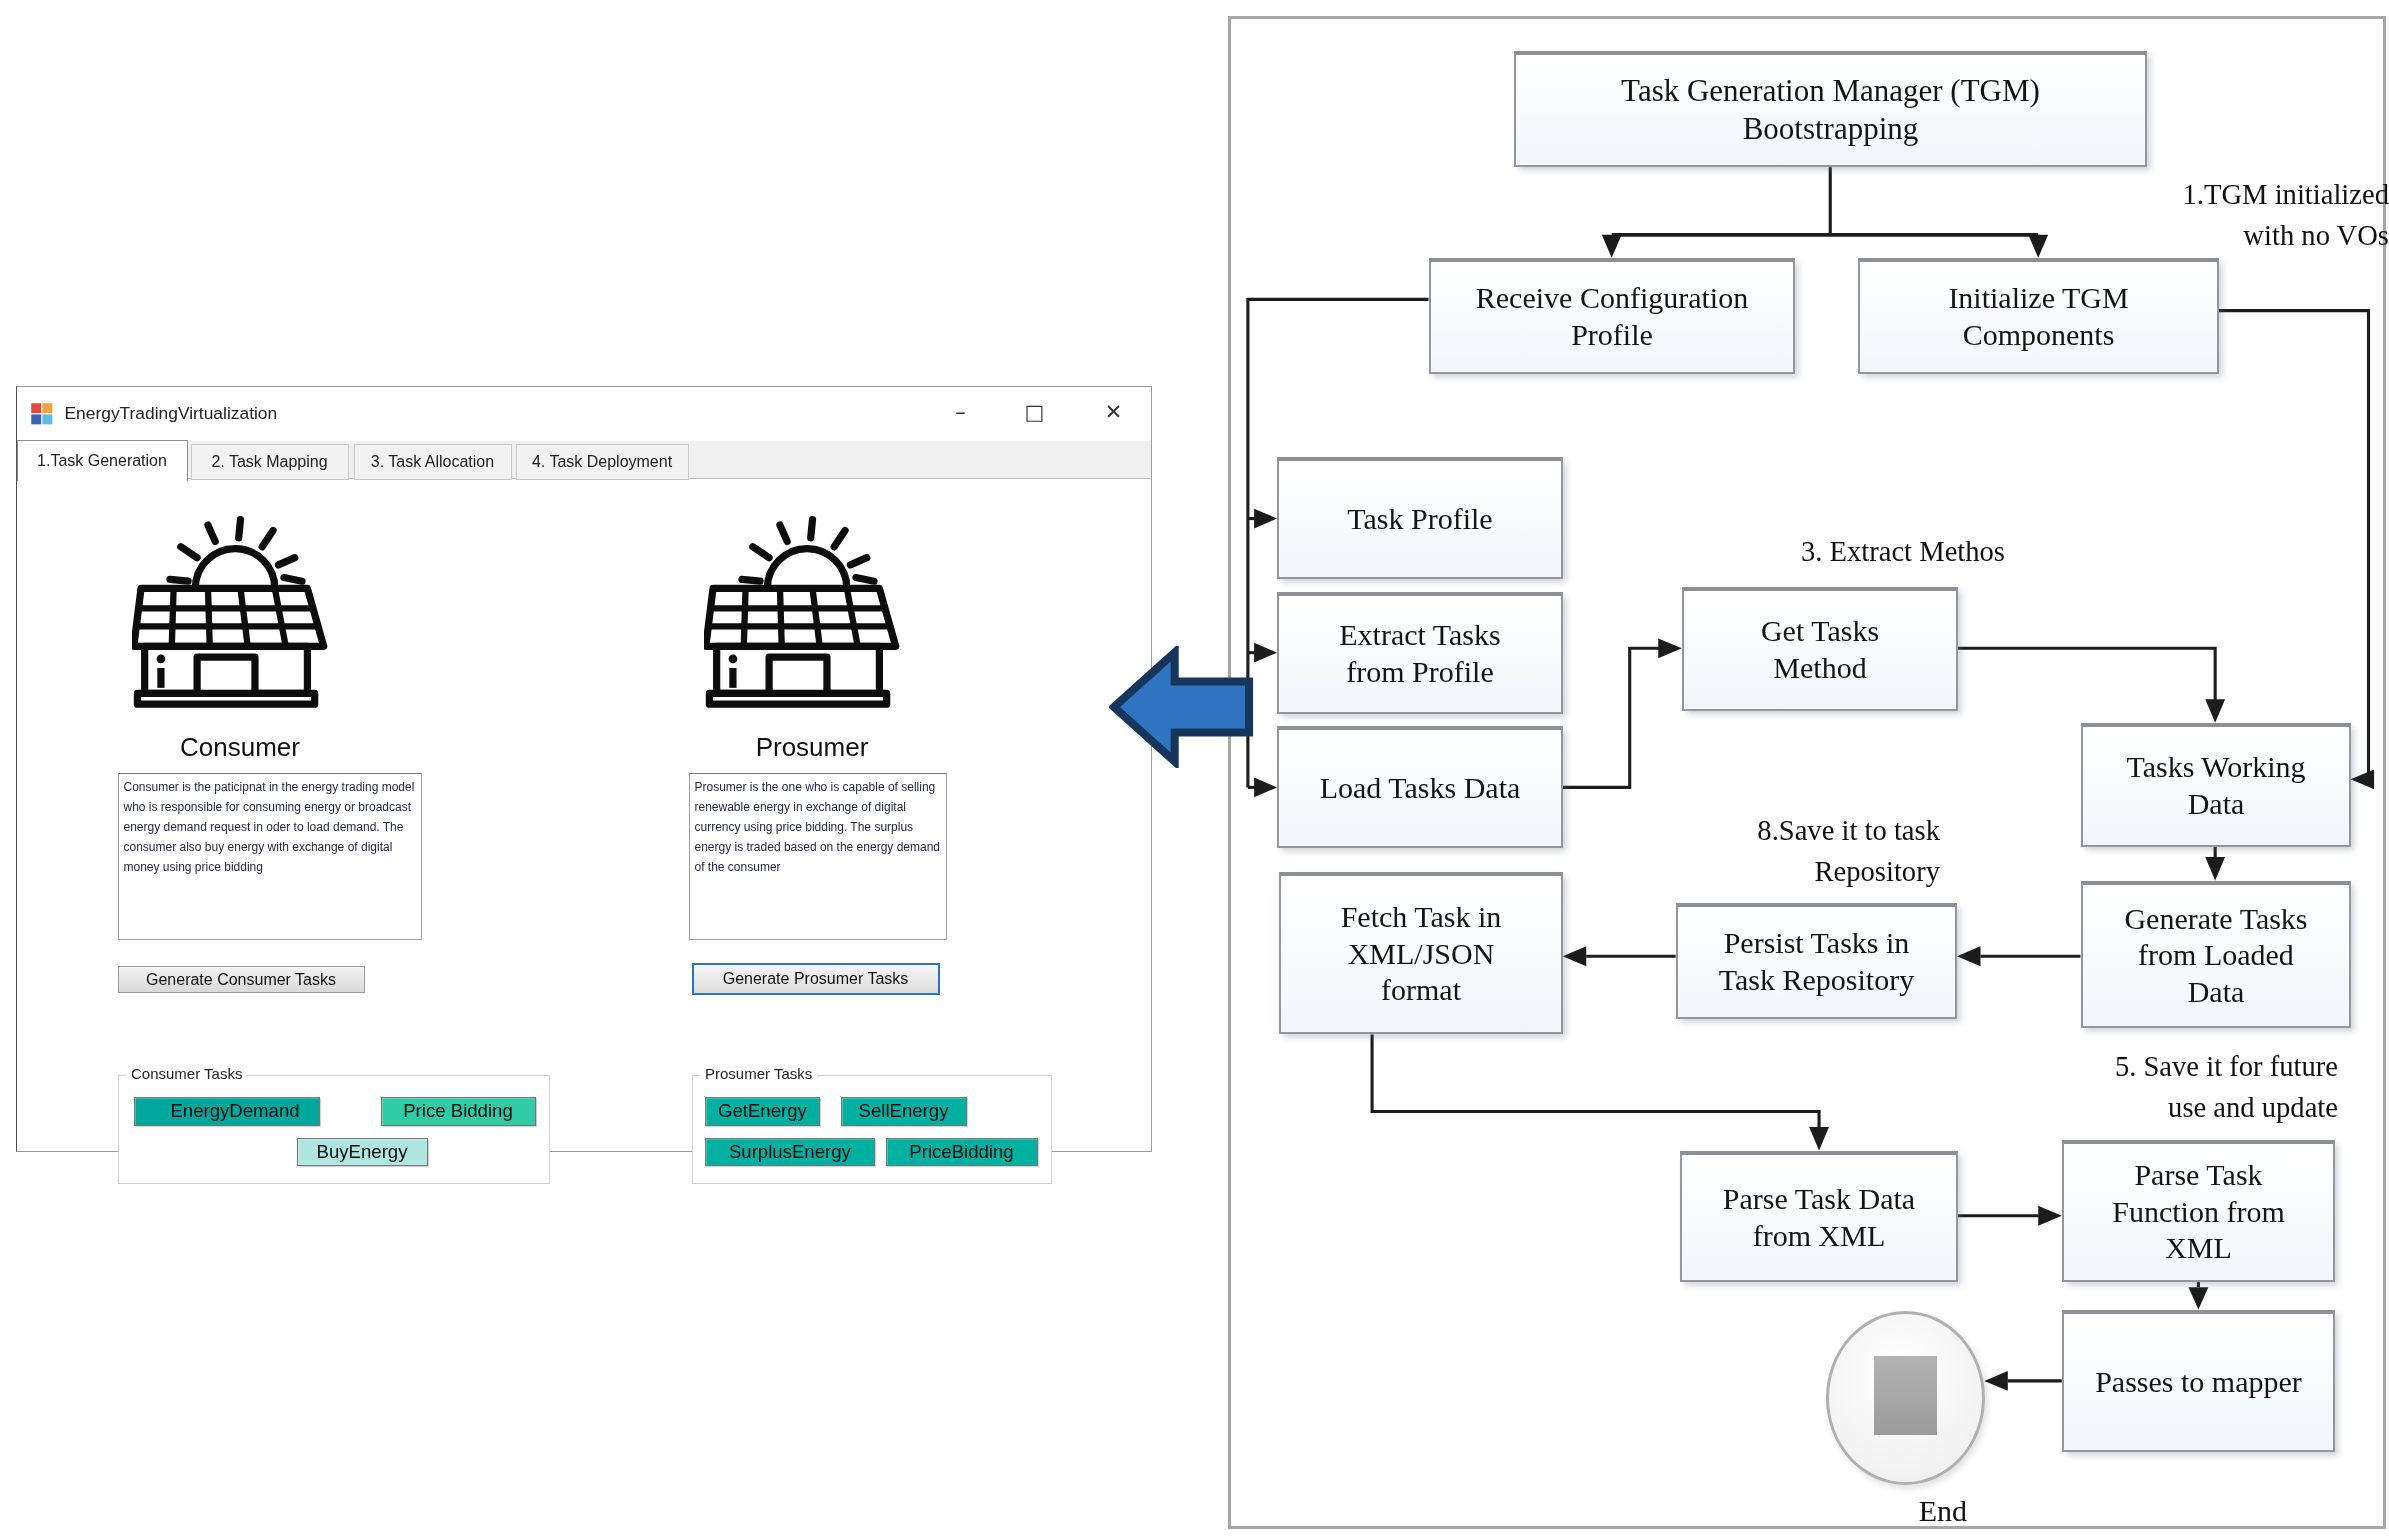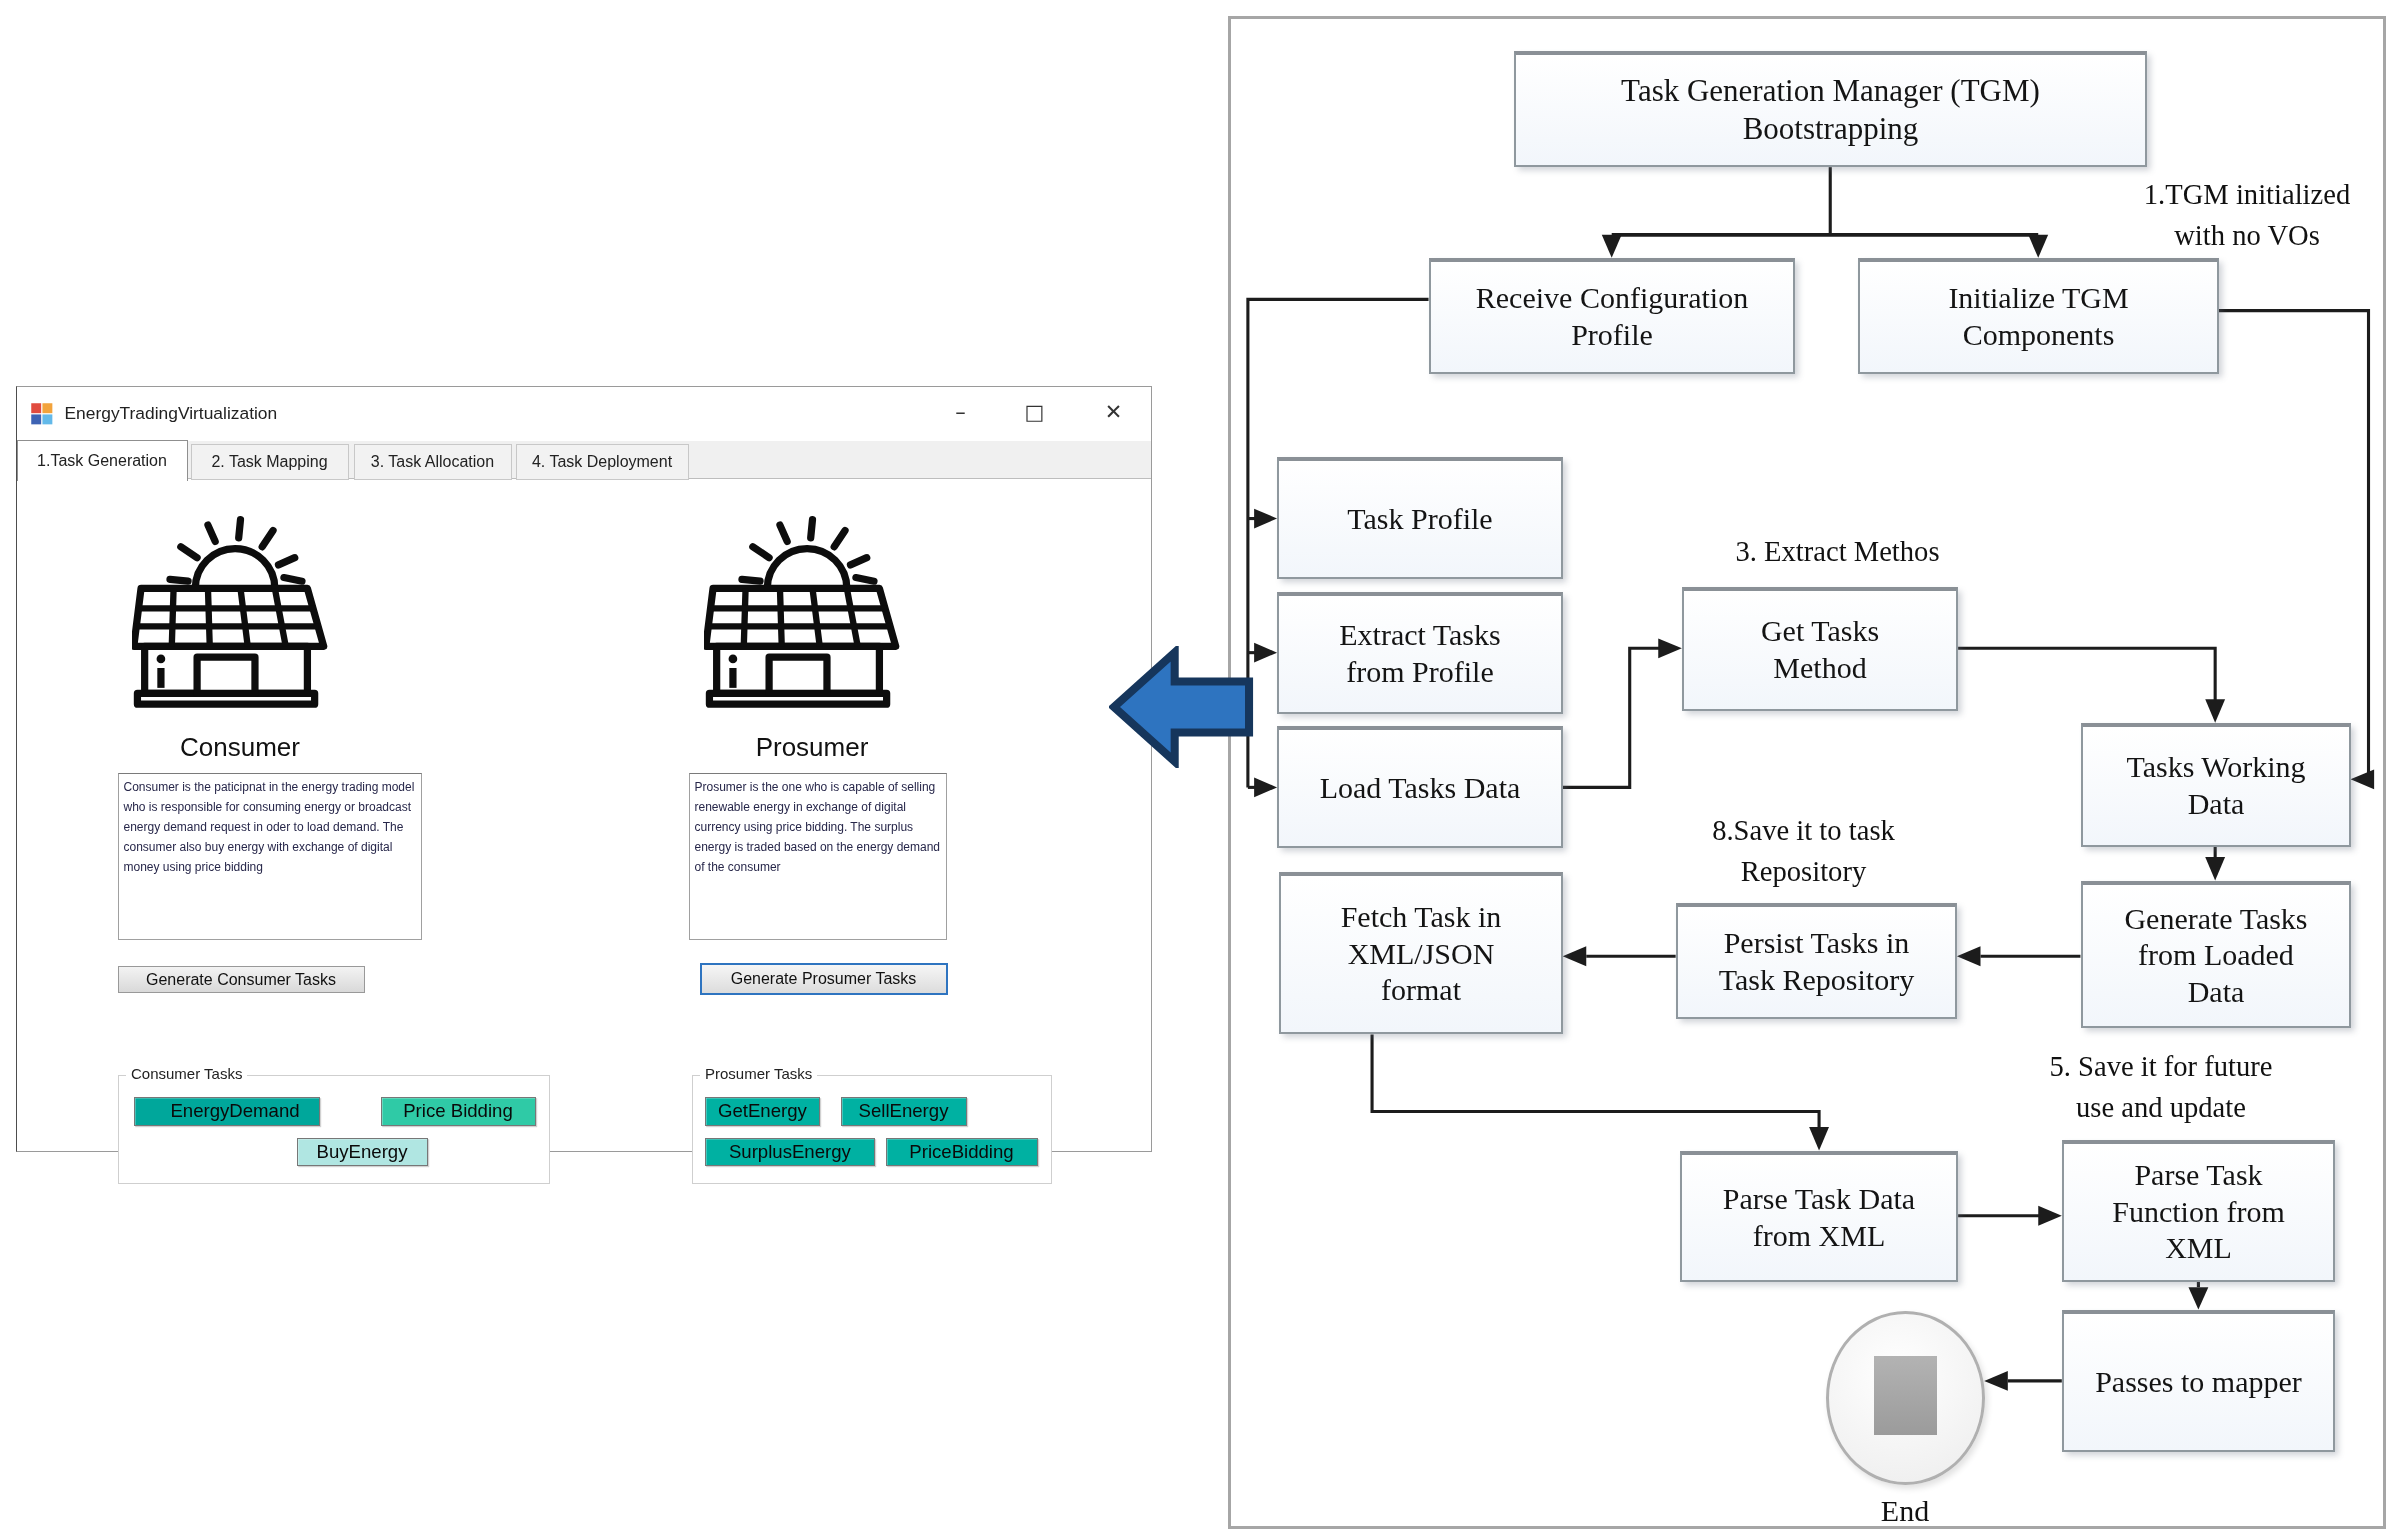--- a/index.html
+++ b/index.html
@@ -20,42 +20,42 @@
        background:#f2f2f2;border:0.6px solid #c8c8c8;top:2.5px;height:36px;cursor:default;font-family:"Liberation Sans",sans-serif;}
   .tab.active{top:-1.2px;height:41px;background:#ffffff;border:1.2px solid #8f8f8f;border-bottom:none;z-index:2;}
 
   .house-icon{position:absolute;width:217px;height:209px;}
   .section-heading{position:absolute;width:217px;text-align:center;font-size:26px;color:#111;}
   .desc-box{position:absolute;box-sizing:border-box;border:1.2px solid #a0a0a0;border-top-color:#7a7a7a;background:#fff;
             font-size:12px;line-height:20px;color:#27274a;padding:2.5px 5px;overflow:hidden;}
   .gen-btn{position:absolute;box-sizing:border-box;background:linear-gradient(#f3f3f3,#d9d9d9);
            border:1.2px solid #999;font-size:16px;color:#111;display:flex;align-items:center;justify-content:center;
            font-family:"Liberation Sans",sans-serif;cursor:default;}
-  .gen-btn.focused{border:2.5px solid #2e74c0;background:linear-gradient(#f6f6f6,#dcdcdc);margin-left:8px;}
+  .gen-btn.focused{border:2.5px solid #2e74c0;background:linear-gradient(#f6f6f6,#dcdcdc);}
   .groupbox{position:absolute;box-sizing:border-box;border:1.2px solid #cfcfcf;background:#fff;margin-top:40px;}
   .group-label{position:absolute;top:-11.2px;left:7.5px;background:#fff;padding:0 5px;font-size:15px;color:#222;}
   .chip{position:absolute;box-sizing:border-box;border:1.2px solid #777;display:flex;align-items:center;justify-content:center;
         font-size:18.6px;color:#0a0a0a;box-shadow:inset 0.6px 0.6px 0 rgba(255,255,255,.45),1.2px 1.2px 0 rgba(0,0,0,.18);
         font-family:"Liberation Sans",sans-serif;cursor:default;}
   .chip.teal{background:#00b1a2;}
   .chip.teal-dark{background:#00a79b;padding-left:23px;}
   .chip.mint{background:#2fcaa6;}
   .chip.light{background:#b0e6e2;}
 
   
   .flow-panel{position:absolute;left:1228px;top:15.5px;width:1152px;height:1507px;border:3.1px solid #a6a6a6;
               background:#ffffff;z-index:1;}
   #connectors{position:absolute;left:0;top:0;z-index:2;pointer-events:none;}
   .node{position:absolute;box-sizing:border-box;background:linear-gradient(180deg,#ffffff 0%,#f2f6fb 100%);
         border:2.5px solid #8f989e;border-top:4.3px solid #8a9096;box-shadow:3.7px 4.3px 6.2px rgba(100,110,125,.30);
         display:flex;align-items:center;justify-content:center;text-align:center;white-space:pre-line;
         font-family:"Liberation Serif",serif;font-size:30px;line-height:1.22;color:#141414;z-index:3;}
   .node.big{font-size:31px;}
   .annotation{position:absolute;font-family:"Liberation Serif",serif;font-size:28.6px;line-height:1.45;color:#111;
-              text-align:center;white-space:pre-line;z-index:3;}
+              text-align:right;white-space:pre-line;z-index:3;}
   .end-circle{position:absolute;left:1826px;top:1311px;width:159px;height:174px;border-radius:50%;
               border:3.1px solid #b0b0b0;background:radial-gradient(circle at 45% 35%,#ffffff,#ececec);
               box-shadow:2.5px 3.7px 6.2px rgba(0,0,0,.12);z-index:3;box-sizing:border-box;}
   .end-square{position:absolute;left:45px;top:42px;width:63px;height:79px;background:linear-gradient(#b3b3b3,#9b9b9b);}
   .blue-arrow{position:absolute;left:1109px;top:646px;z-index:5;}
 </style>
 </head>
 <body>
 
 <div id="canvas">

